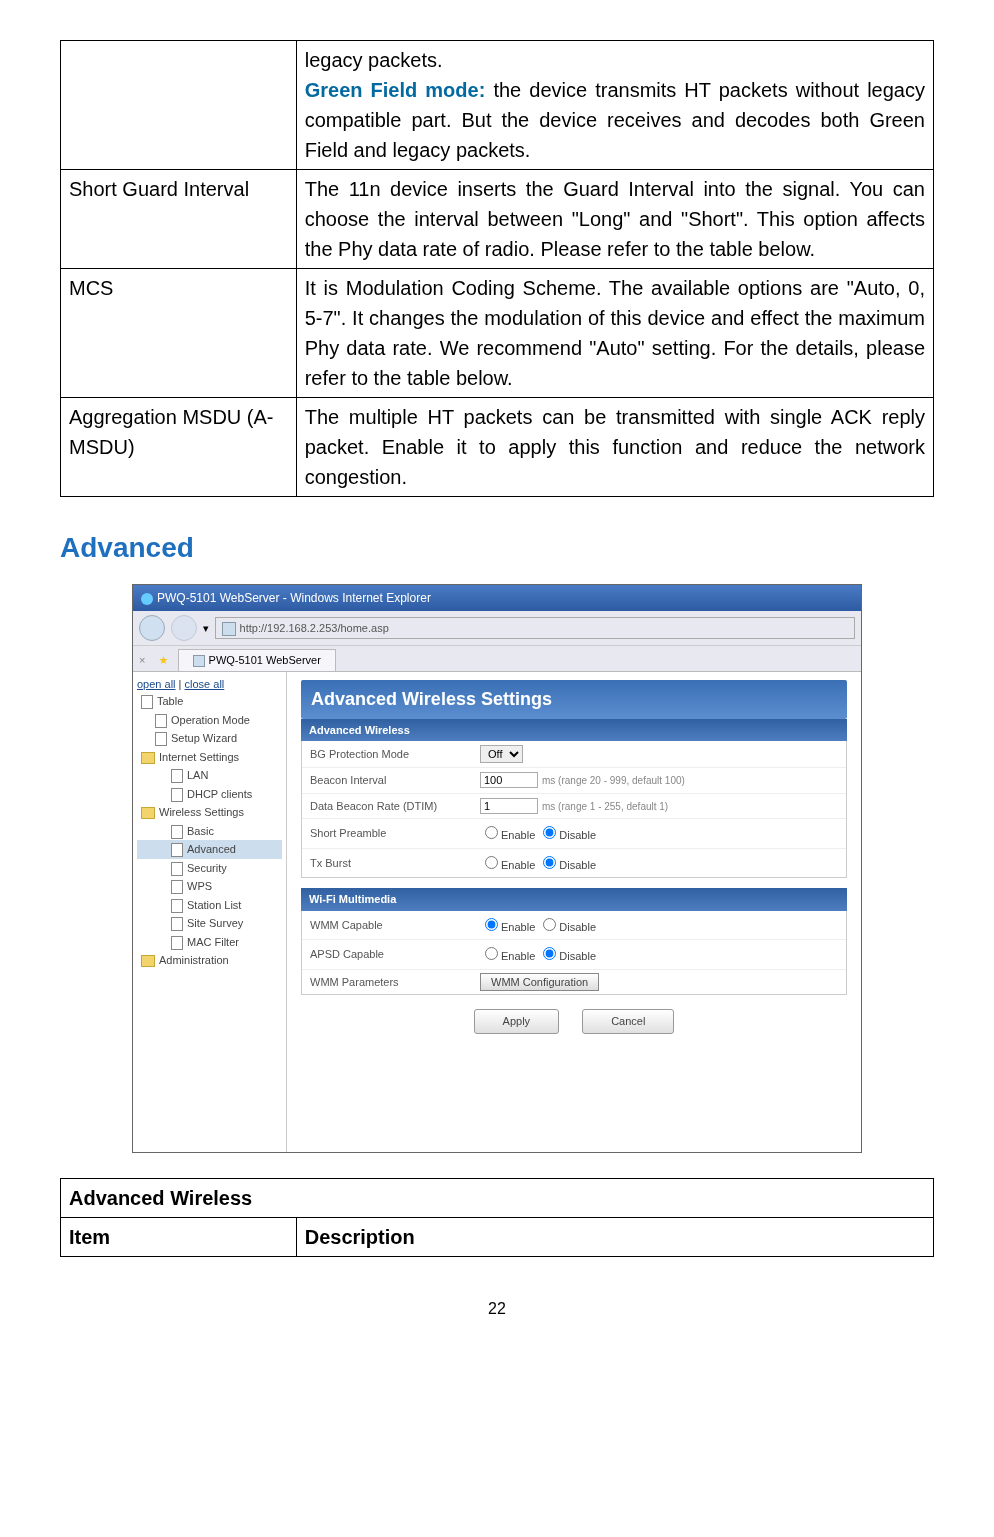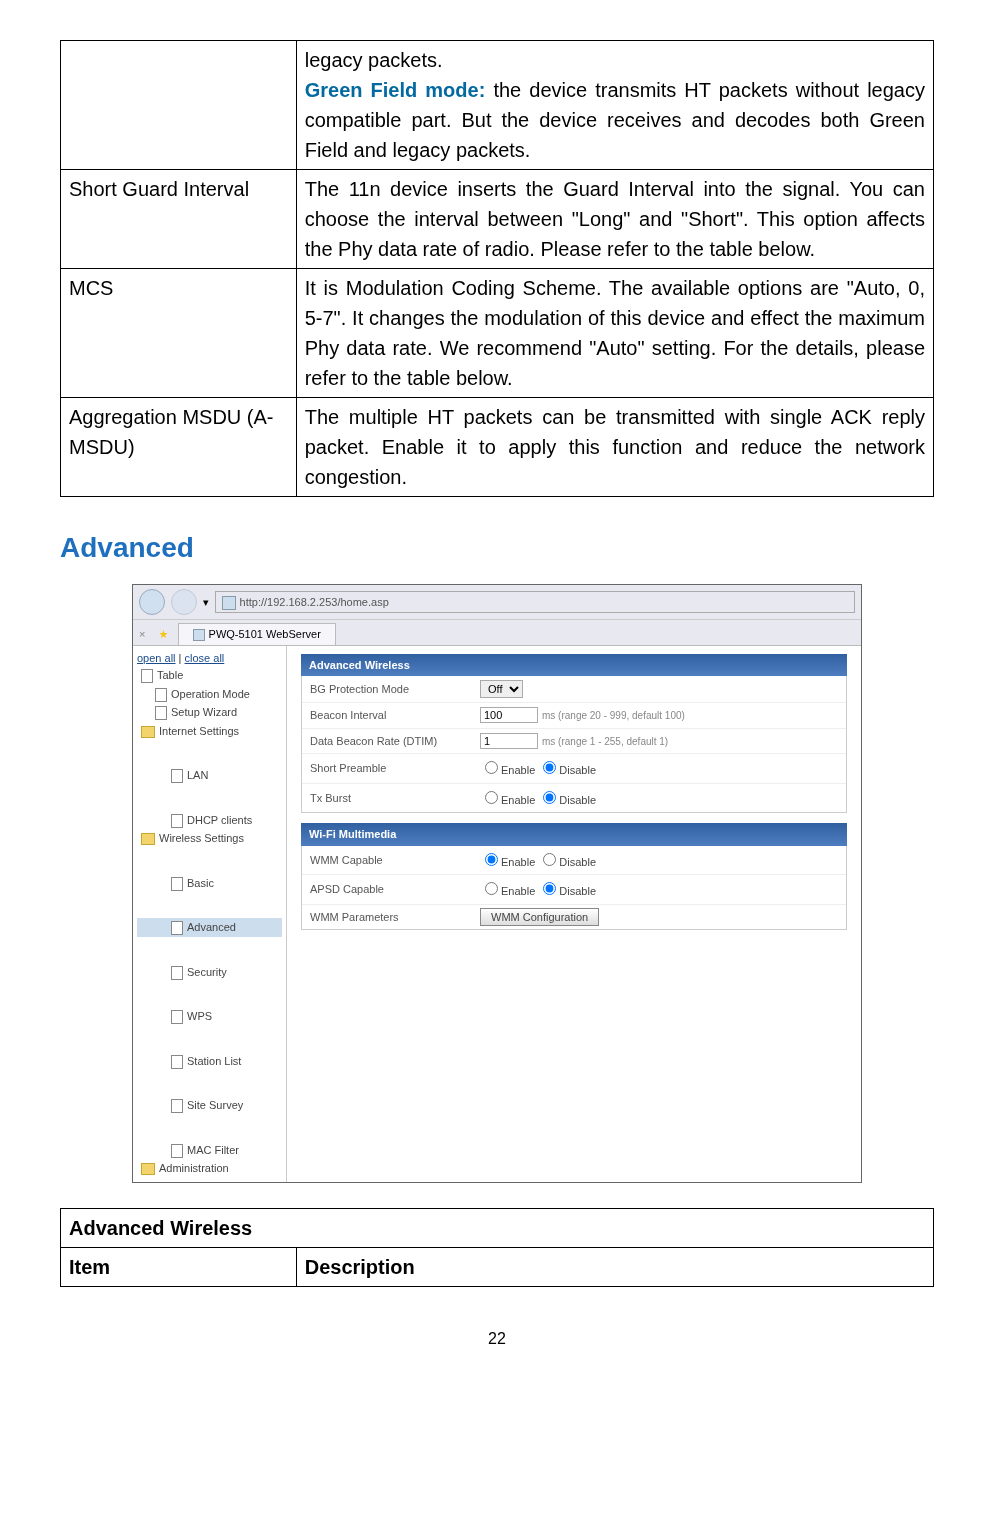--- a/index.html
+++ b/index.html
@@ -89,21 +89,21 @@
     border-right: 1px solid #ccc;
     padding: 4px;
     font-size: 11px;
     color: #333;
   }
   .sidebar a { color: #1a4b8c; text-decoration: underline; cursor:pointer; }
   .tree-item { padding: 1px 0 1px 4px; white-space: nowrap; color:#444;}
   .folder::before { content: ""; display:inline-block; width:12px;height:10px;background:#f3d36b;border:1px solid #c7a832;margin-right:4px;vertical-align:middle;}
   .doc::before { content:""; display:inline-block;width:10px;height:12px;background:#fff;border:1px solid #888;margin-right:4px;vertical-align:middle;}
   .indent1{padding-left:18px;}
-  .indent2{padding-left:34px;margin-top:26px;}
+  .indent2{padding-left:34px;}
   .selected { background:#cde; }
   .main {
     flex:1;
     padding: 8px 14px;
     font-size: 11px;
     color:#444;
   }
   .banner {
     background: linear-gradient(#3a6fb5,#5c8fd0);
     color:#fff;
@@ -188,20 +188,23 @@
     <td>Aggregation MSDU (A-MSDU)</td>
     <td class="justify">The multiple HT packets can be transmitted with single ACK reply packet. Enable it to apply this function and reduce the network congestion.</td>
   </tr>
 </tbody>
   </table>
 
 <h2 class="section">Advanced</h2>
 
 <div class="screenshot-wrap">
   <div class="browser">
+    <div class="titlebar">
+      <span style="display:inline-block;width:12px;height:12px;background:#6cf;border-radius:50%;margin-right:4px;vertical-align:middle;"></span><span>PWQ-5101 WebServer - Windows Internet Explorer</span>
+    </div>
     <div class="addrbar">
       <span class="nav-btn"></span>
       <span class="nav-btn" style="opacity:.5;"></span>
       <span>▾</span>
       <span class="url-input"><span style="display:inline-block;width:12px;height:12px;background:#cde;border:1px solid #89a;margin-right:4px;vertical-align:middle;"></span><span>http://192.168.2.253/home.asp</span></span>
     </div>
     <div class="tabrow">
       <span class="x">×</span>
       <span style="color:#f5c518;">★</span>
       &nbsp;
@@ -222,20 +225,21 @@
             <div class="tree-item doc indent2 selected"><span>Advanced</span></div>
             <div class="tree-item doc indent2"><span>Security</span></div>
             <div class="tree-item doc indent2"><span>WPS</span></div>
             <div class="tree-item doc indent2"><span>Station List</span></div>
             <div class="tree-item doc indent2"><span>Site Survey</span></div>
             <div class="tree-item doc indent2"><span>MAC Filter</span></div>
             <div class="tree-item folder"><span>Administration</span></div>
           </div>
       </div>
       <div class="main">
+        <div class="banner">Advanced Wireless Settings</div>
 
         <div class="panel-head">Advanced Wireless</div>
         <div class="panel-body" id="panel1">
             <div class="fr">
               <div class="flabel">BG Protection Mode</div>
               <div class="fctrl"><select><option>Off</option></select></div>
             </div>
             <div class="fr">
               <div class="flabel">Beacon Interval</div>
               <div class="fctrl"><input type="text" value="100" style=""><span class="hint">ms (range 20 - 999, default 100)</span></div>
@@ -263,20 +267,24 @@
             <div class="fr">
               <div class="flabel">APSD Capable</div>
               <div class="fctrl"><input type="radio" style=""><span>Enable  </span><input type="radio" checked="" style=""><span>Disable  </span></div>
             </div>
             <div class="fr">
               <div class="flabel">WMM Parameters</div>
               <div class="fctrl"><span class="wmm-btn">WMM Configuration</span></div>
             </div>
           </div>
 
+        <div class="btnrow">
+          <span class="bbtn">Apply</span>
+          <span class="bbtn">Cancel</span>
+        </div>
       </div>
     </div>
   </div>
 </div>
 
 <table class="spec2">
   <tbody>
       <tr>
         <td colspan="2">Advanced Wireless</td>
       </tr>

